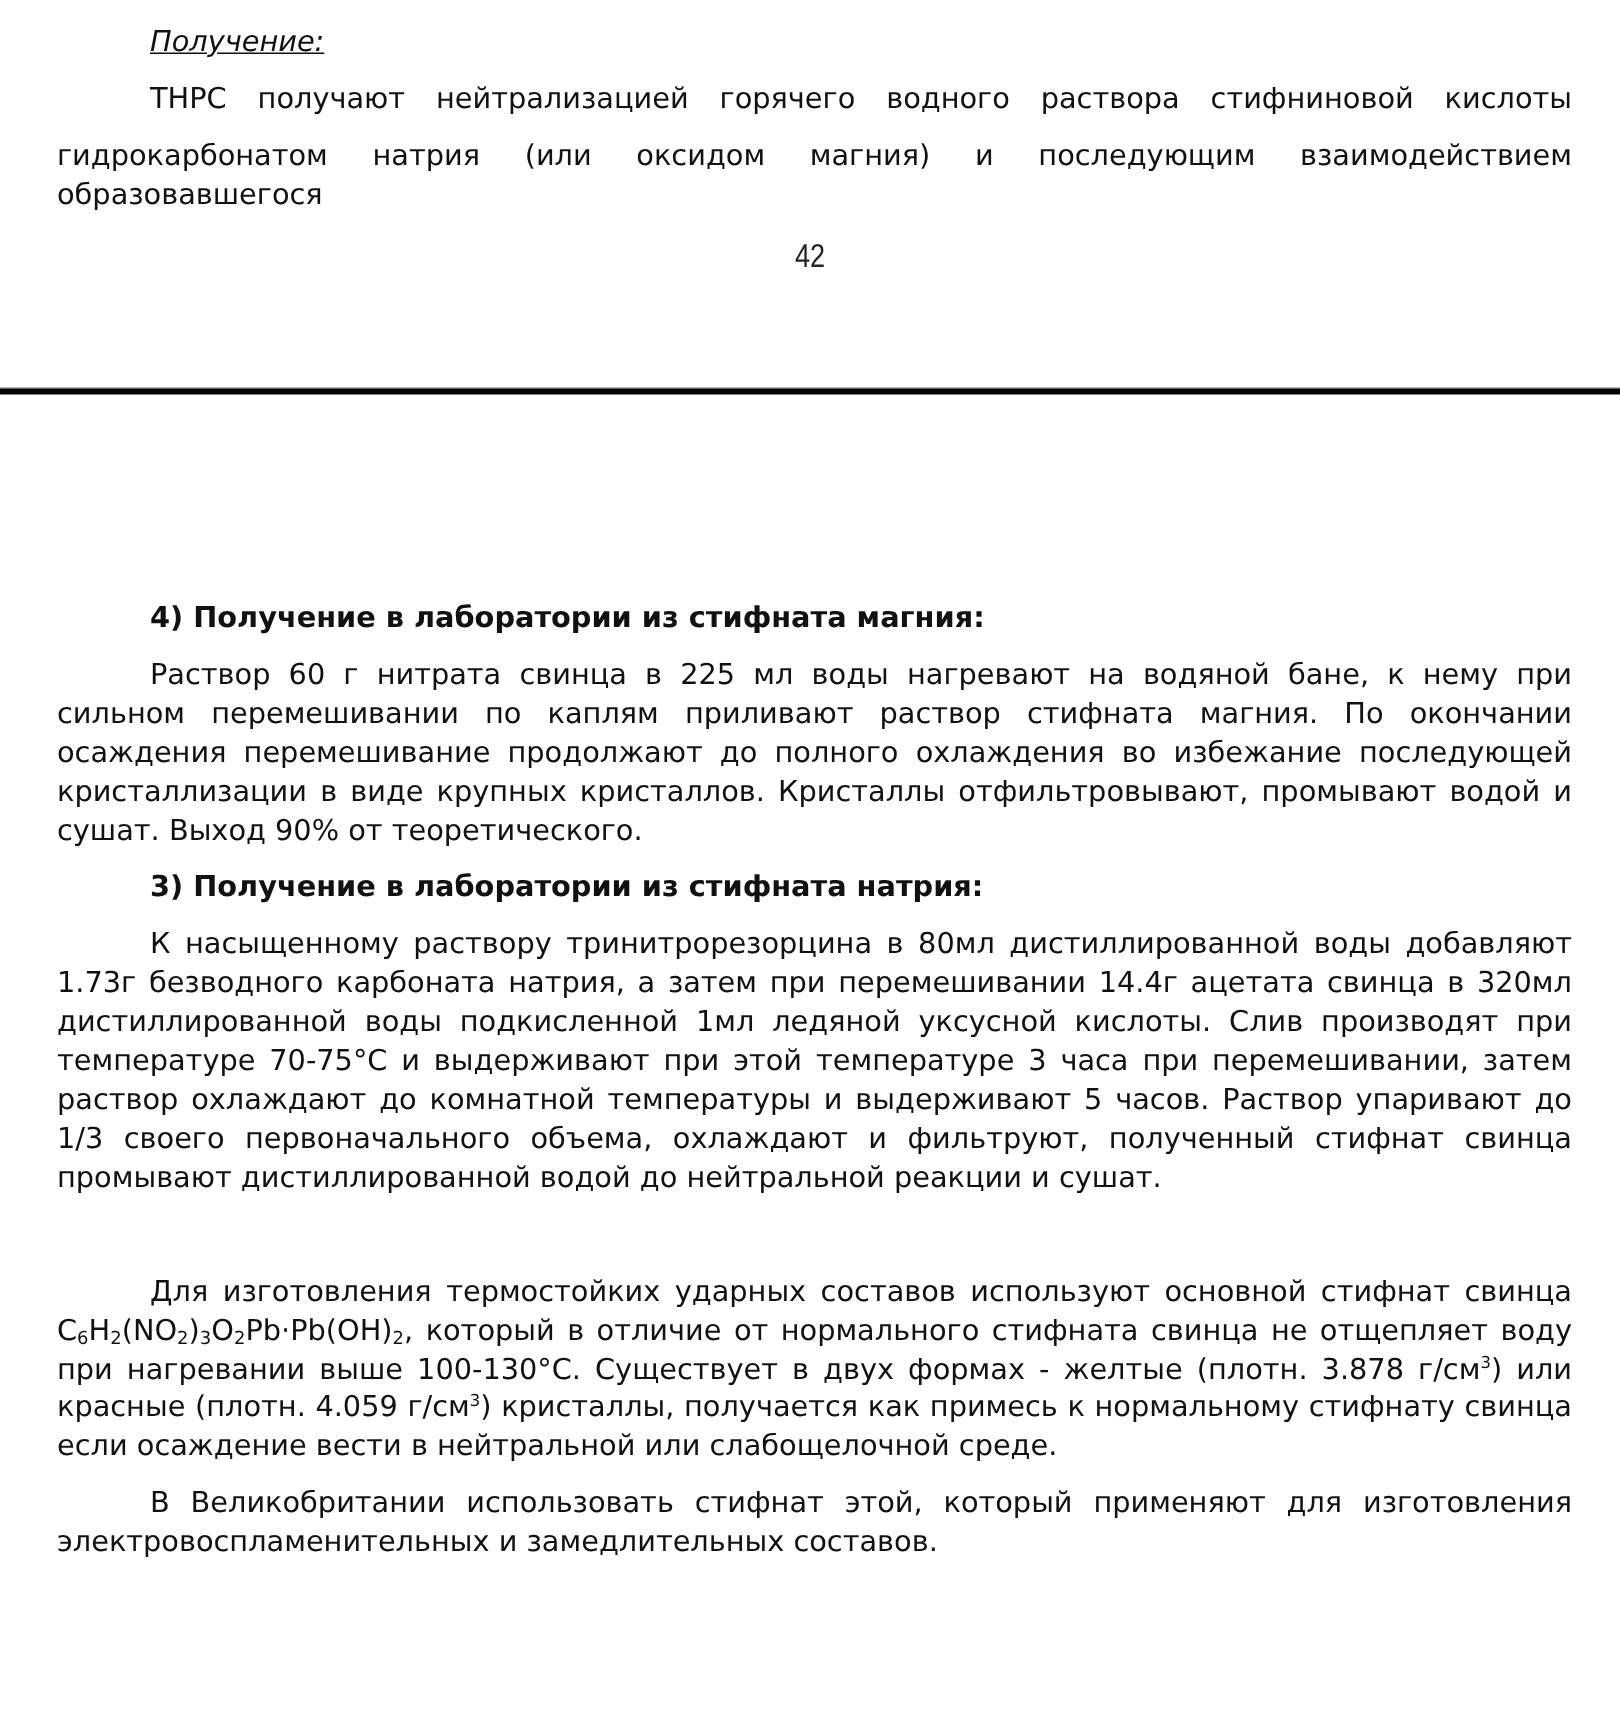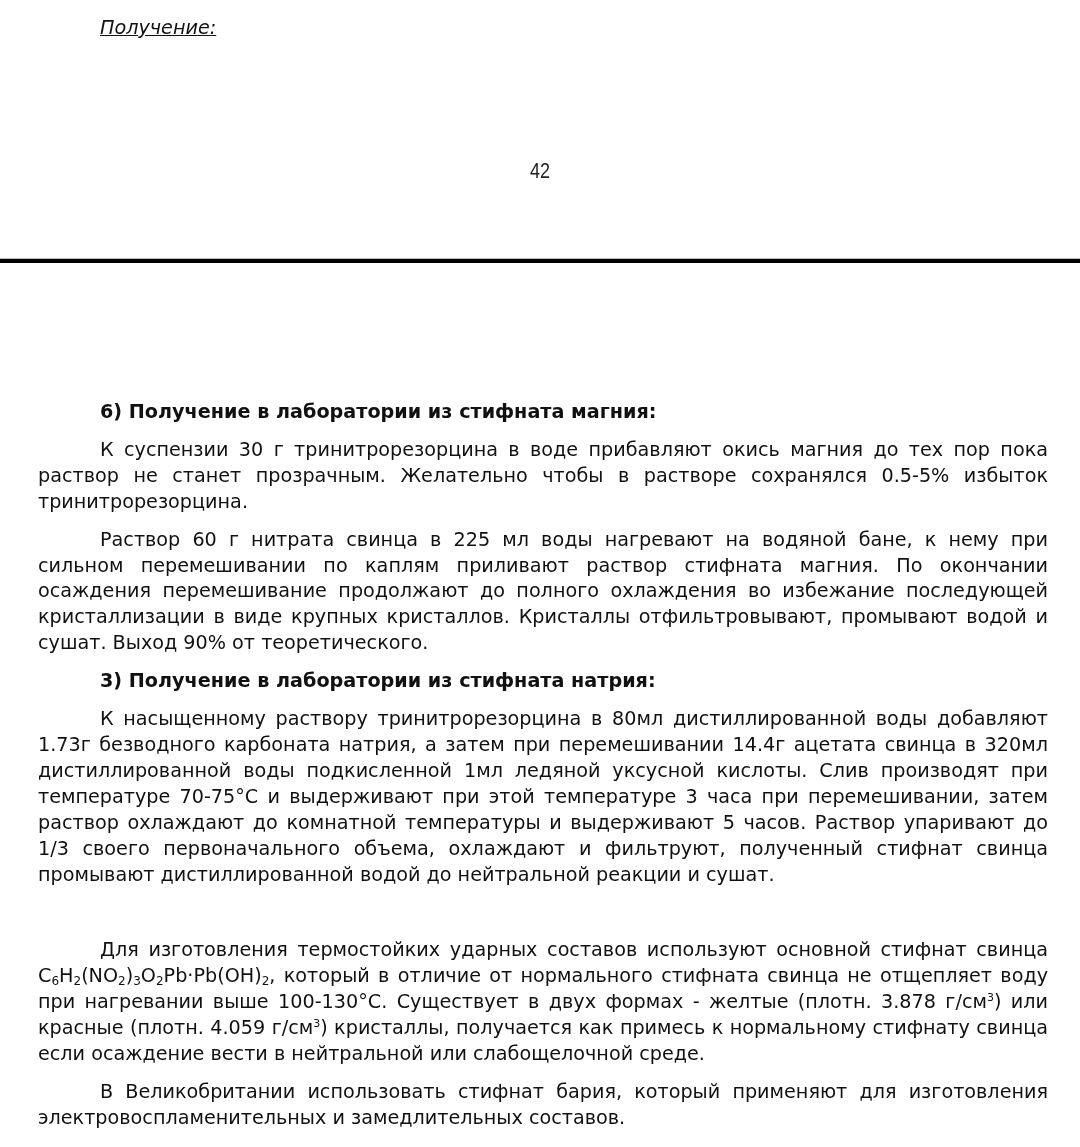--- a/index.html
+++ b/index.html
@@ -32,35 +32,36 @@
     }
     .gap { height: 26px; }
   </style>
 </head>
 <body>
 
 <div class="page">
 
   <div class="text" style="top:3px;">
     <p class="heading-u">Получение:</p>
+    <p class="indent just-last">ТНРС получают нейтрализацией горячего водного раствора стифниновой кислоты</p>
+    <p class="just-last">гидрокарбонатом натрия (или оксидом магния) и последующим взаимодействием образовавшегося</p>
   </div>
 
   <div class="pagenum">42</div>
 
   <div class="separator"></div>
 
   <div class="text" style="top:387px;">
 
-    <p class="h-sec">6) Получение в лаборатории из стифната магния:</p>
-    <p class="indent">К суспензии 30 г тринитрорезорцина в воде прибавляют окись магния до тех пор пока раствор не станет прозрачным. Желательно чтобы в растворе сохранялся 0.5-5% избыток тринитрорезорцина.</p>
+    <p class="h-sec">4) Получение в лаборатории из стифната магния:</p>
     <p class="indent">Раствор 60 г нитрата свинца в 225 мл воды нагревают на водяной бане, к нему при сильном перемешивании по каплям приливают раствор стифната магния. По окончании осаждения перемешивание продолжают до полного охлаждения во избежание последующей кристаллизации в виде крупных кристаллов. Кристаллы отфильтровывают, промывают водой и сушат. Выход 90% от теоретического.</p>
 
     <p class="h-sec">3) Получение в лаборатории из стифната натрия:</p>
     <p class="indent">К насыщенному раствору тринитрорезорцина в 80мл дистиллированной воды добавляют 1.73г безводного карбоната натрия, а затем при перемешивании 14.4г ацетата свинца в 320мл дистиллированной воды подкисленной 1мл ледяной уксусной кислоты. Слив производят при температуре 70-75°C и выдерживают при этой температуре 3 часа при перемешивании, затем раствор охлаждают до комнатной температуры и выдерживают 5 часов. Раствор упаривают до 1/3 своего первоначального объема, охлаждают и фильтруют, полученный стифнат свинца промывают дистиллированной водой до нейтральной реакции и сушат.</p>
 
 
     <div class="gap"></div>
 
     <p class="indent"><span>Для изготовления термостойких ударных составов используют </span><span class="bold">основной стифнат свинца</span> <span class="bold"><span>C</span><sub>6</sub><span>H</span><sub>2</sub><span>(NO</span><sub>2</sub><span>)</span><sub>3</sub><span>O</span><sub>2</sub><span>Pb·Pb(OH)</span><sub>2</sub></span><span>, который в отличие от нормального стифната свинца не отщепляет воду при нагревании выше 100-130°C. Существует в двух формах - желтые (плотн. 3.878 г/см</span><sup>3</sup><span>) или красные (плотн. 4.059 г/см</span><sup>3</sup><span>) кристаллы, получается как примесь к нормальному стифнату свинца если осаждение вести в нейтральной или слабощелочной среде.</span></p>
 
-    <p class="indent"><span>В Великобритании использовать </span><span class="bold">стифнат бария</span><span>, который применяют для изготовления электровоспламенительных и замедлительных составов.</span></p>
+    <p class="indent"><span>В Великобритании использовать </span><span class="bold">стифнат этой</span><span>, который применяют для изготовления электровоспламенительных и замедлительных составов.</span></p>
   </div>
 </div>
 
 </body></html>

